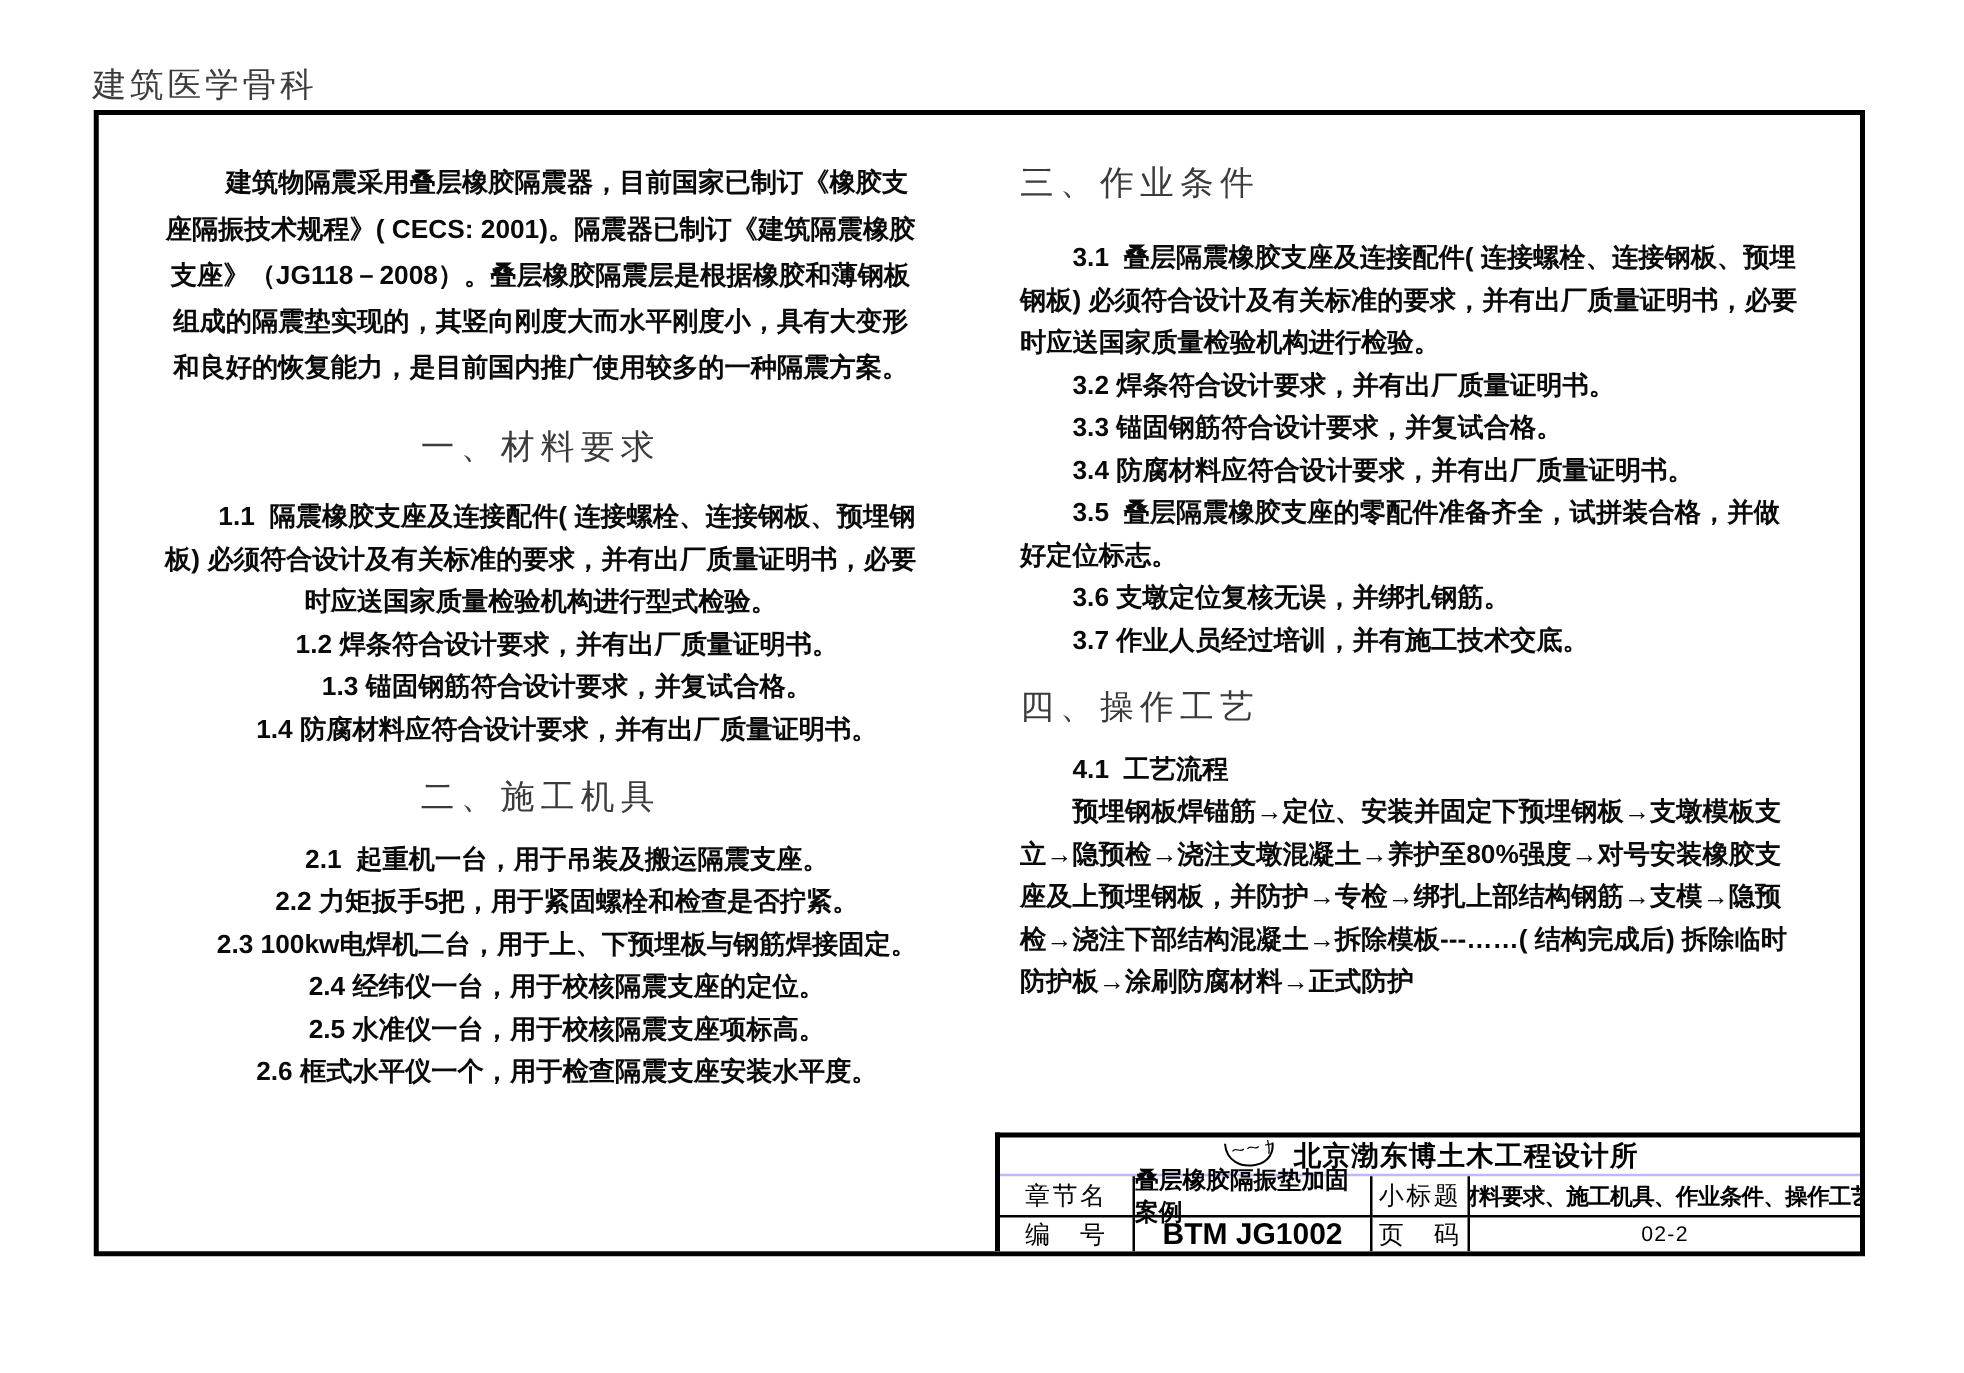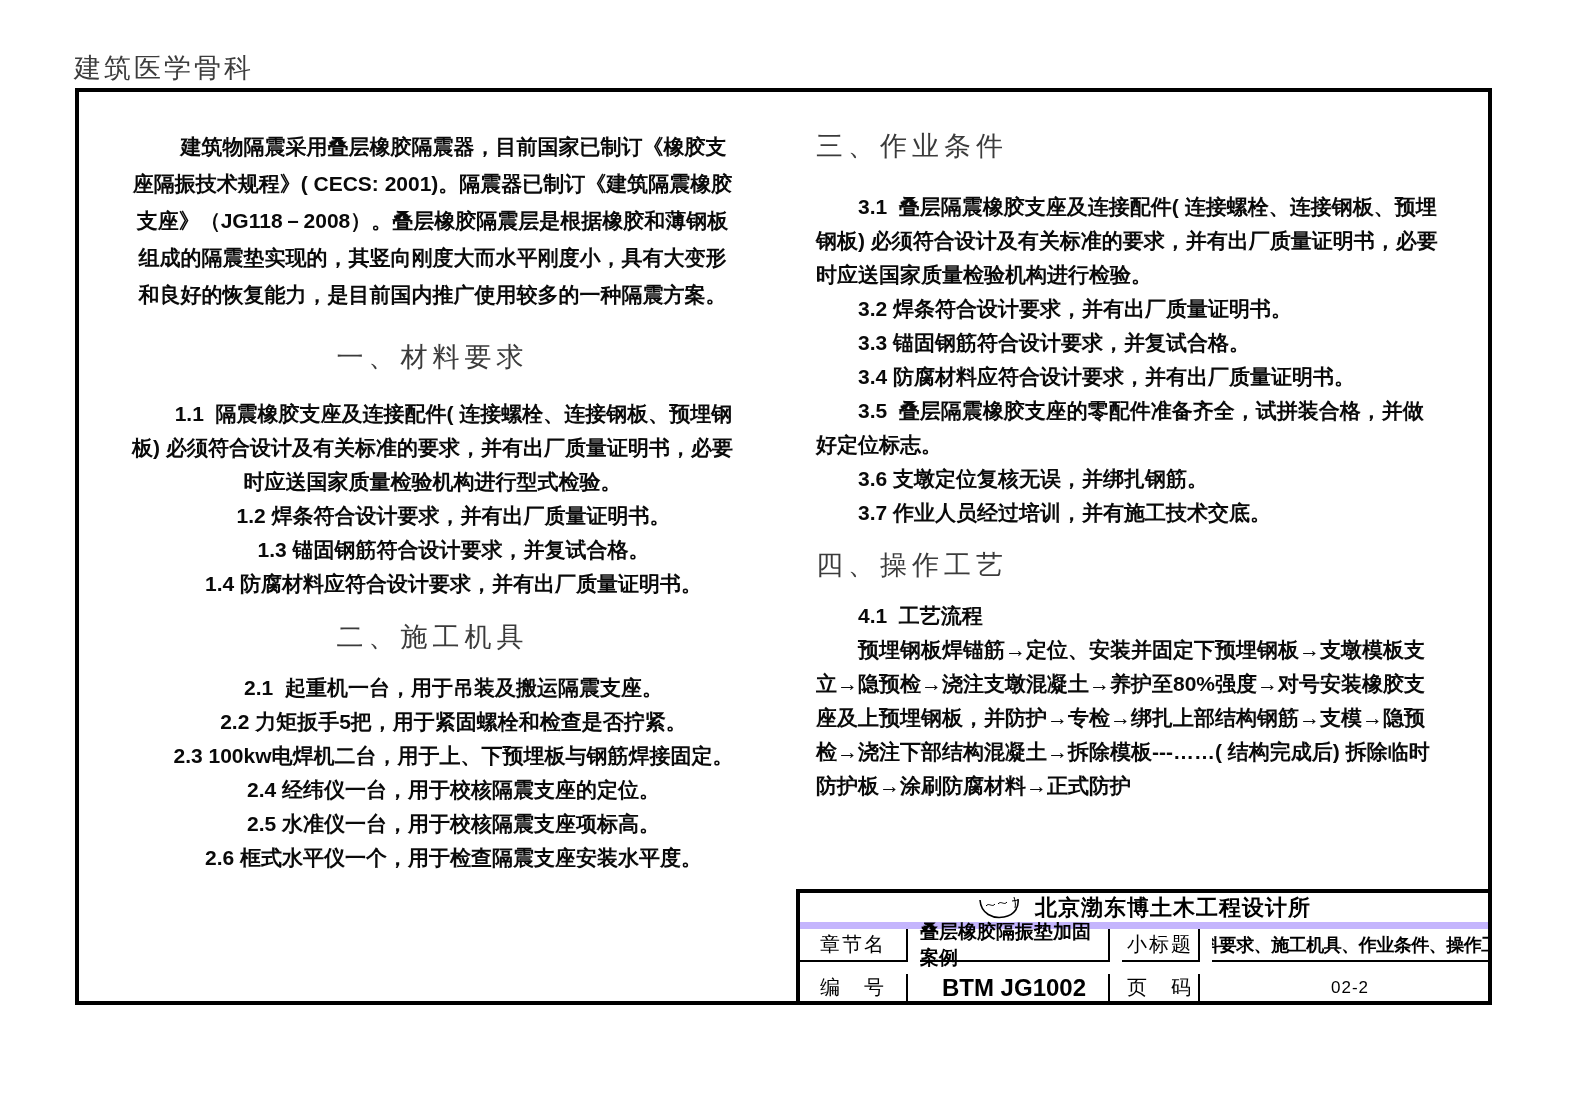--- a/index.html
+++ b/index.html
@@ -33,26 +33,26 @@
   h2.sec2 { margin:18px 0 16px 0; }
   h2.sec3 { margin:0 0 26px 0; }
   h2.sec4 { margin:17px 0 16px 0; }
 
   
   .title-block {
     position:absolute; right:0; bottom:0; width:688px; background:#fff;
     border-top:4px solid #000; border-left:4px solid #000;
   }
   .tb-company {
-    height:29px; display:flex; align-items:center; justify-content:center;
-    gap:12px; border-bottom:7px solid #c4b5fd; font-size:22px; font-weight:600;
+    height:29px; display:flex; align-items:flex-start; justify-content:center;
+    gap:12px; border-bottom:2px solid #c4b5fd; font-size:22px; font-weight:600;
     letter-spacing:1px;
   }
   .tb-logo { display:flex; align-items:center; }
-  .tb-grid { display:grid; grid-template-columns:108px 190px 78px 1fr;gap:12px; }
+  .tb-grid { display:grid; grid-template-columns:108px 190px 78px 1fr; }
   .tb-cell {
     display:flex; align-items:center; justify-content:center; height:33px;
     font-size:20px; box-sizing:border-box;
   }
   .tb-cell.r3 { height:27px; }
   .b-r { border-right:2px solid #000; }
   .b-b { border-bottom:2px solid #000; }
   .tb-label { font-weight:500; letter-spacing:2px; }
   .tb-chapter { font-weight:700; font-size:19px; }
   .tb-number { font-weight:700; font-size:24px; letter-spacing:0px; }

